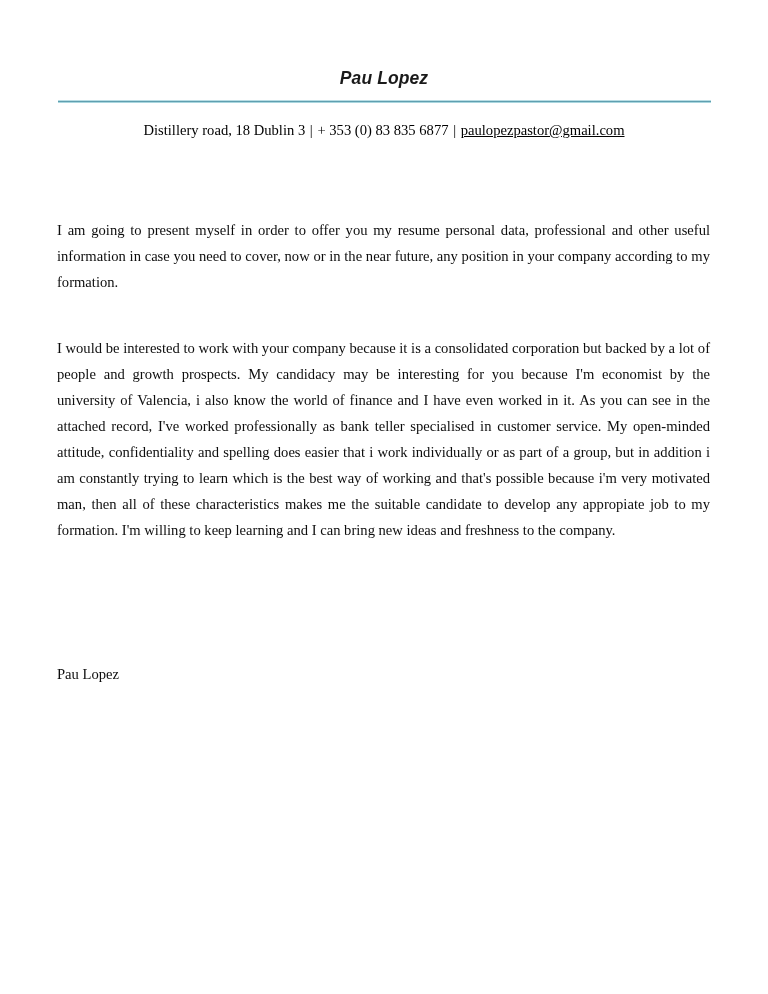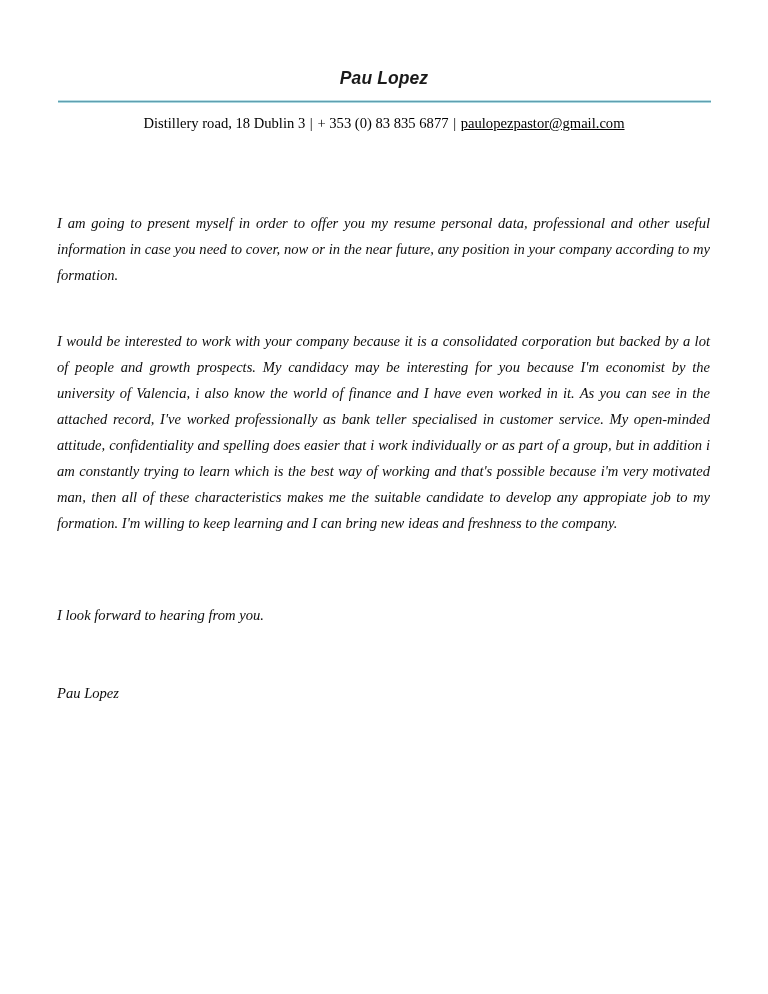--- a/index.html
+++ b/index.html
@@ -51,40 +51,39 @@
       #5f9fb0 2px,
       #a9d6de 2px,
       #a9d6de 3px
     );
   }
 
   .contact-line {
     text-align: center;
     font-size: 14.6px;
     line-height: 1.25;
-    margin-top: 11px;
+    margin-top: 18px;
     color: #000000;
     white-space: nowrap;
   }
 
   .contact-line .sep {
     padding: 0 1px;
   }
 
   .email-link {
     text-decoration: underline;
     color: #000000;
     text-underline-offset: 1px;
   }
 
   
   .letter-body {
     margin: 0 58px 0 57px;
     padding-top: 78px;
-    font-style: italic;
   }
 
   p.para {
     margin: 0;
     font-size: 14.6px;
     line-height: 26px;
     text-align: justify;
     text-justify: inter-word;
     color: #0d0d0d;
   }
@@ -120,21 +119,20 @@
 
     <div class="gap-lg"></div>
 
     <p class="para">I would be interested to work with your company because it is a consolidated corporation but backed by a lot of people and growth prospects. My candidacy may be interesting for you because I'm economist by the university of Valencia, i also know the world of finance and I have even worked in it. As you can see in the attached record, I've worked professionally as bank teller specialised in customer service. My open-minded attitude, confidentiality and spelling does easier that i work individually or as part of a group, but in addition i am constantly trying to learn which is the best way of working and that's possible because i'm very motivated man, then all of these characteristics makes me the suitable candidate to develop any appropiate job to my formation. I'm willing to keep learning and I can bring new ideas and freshness to the company.</p>
 
     <div class="gap-md"></div>
 
 
     <div class="gap-sm"></div>
 
-    <p class="para left">I look forward to hearing from you.</p>
 
     <div class="gap-sm"></div>
 
 
     <div class="gap-sm"></div>
 
     <p class="para left">Pau Lopez</p>
 
   </div>
 

